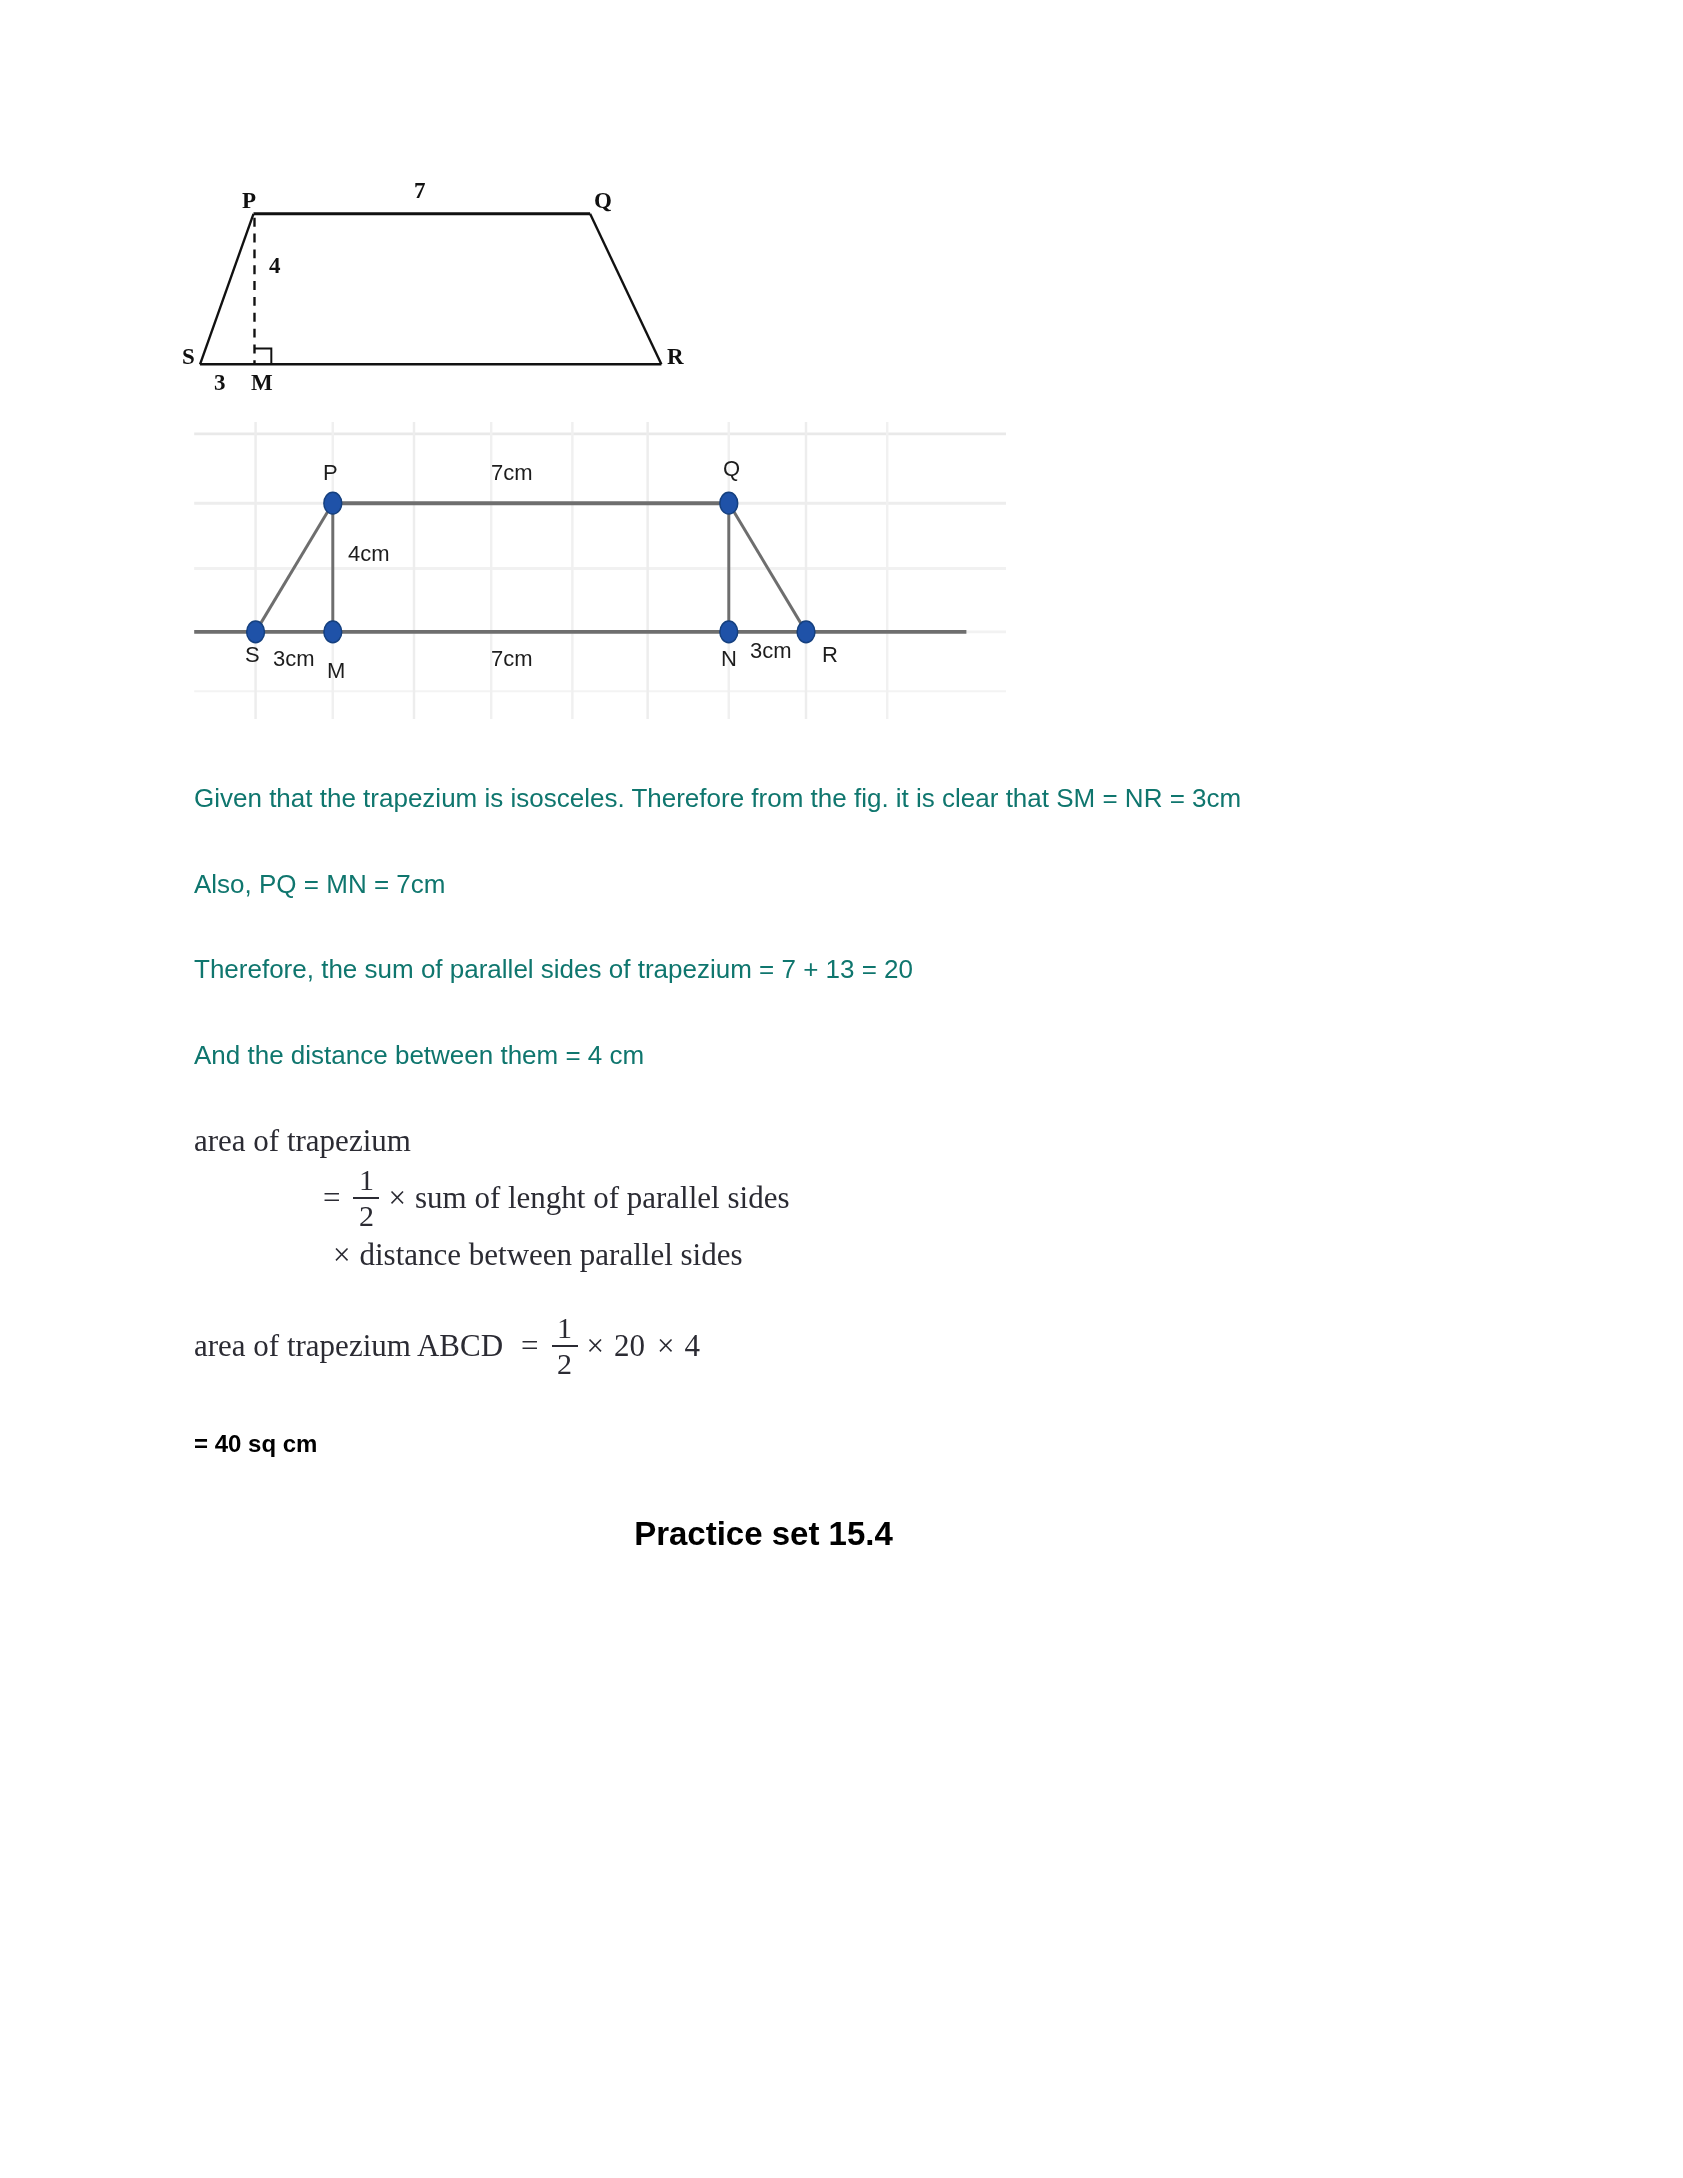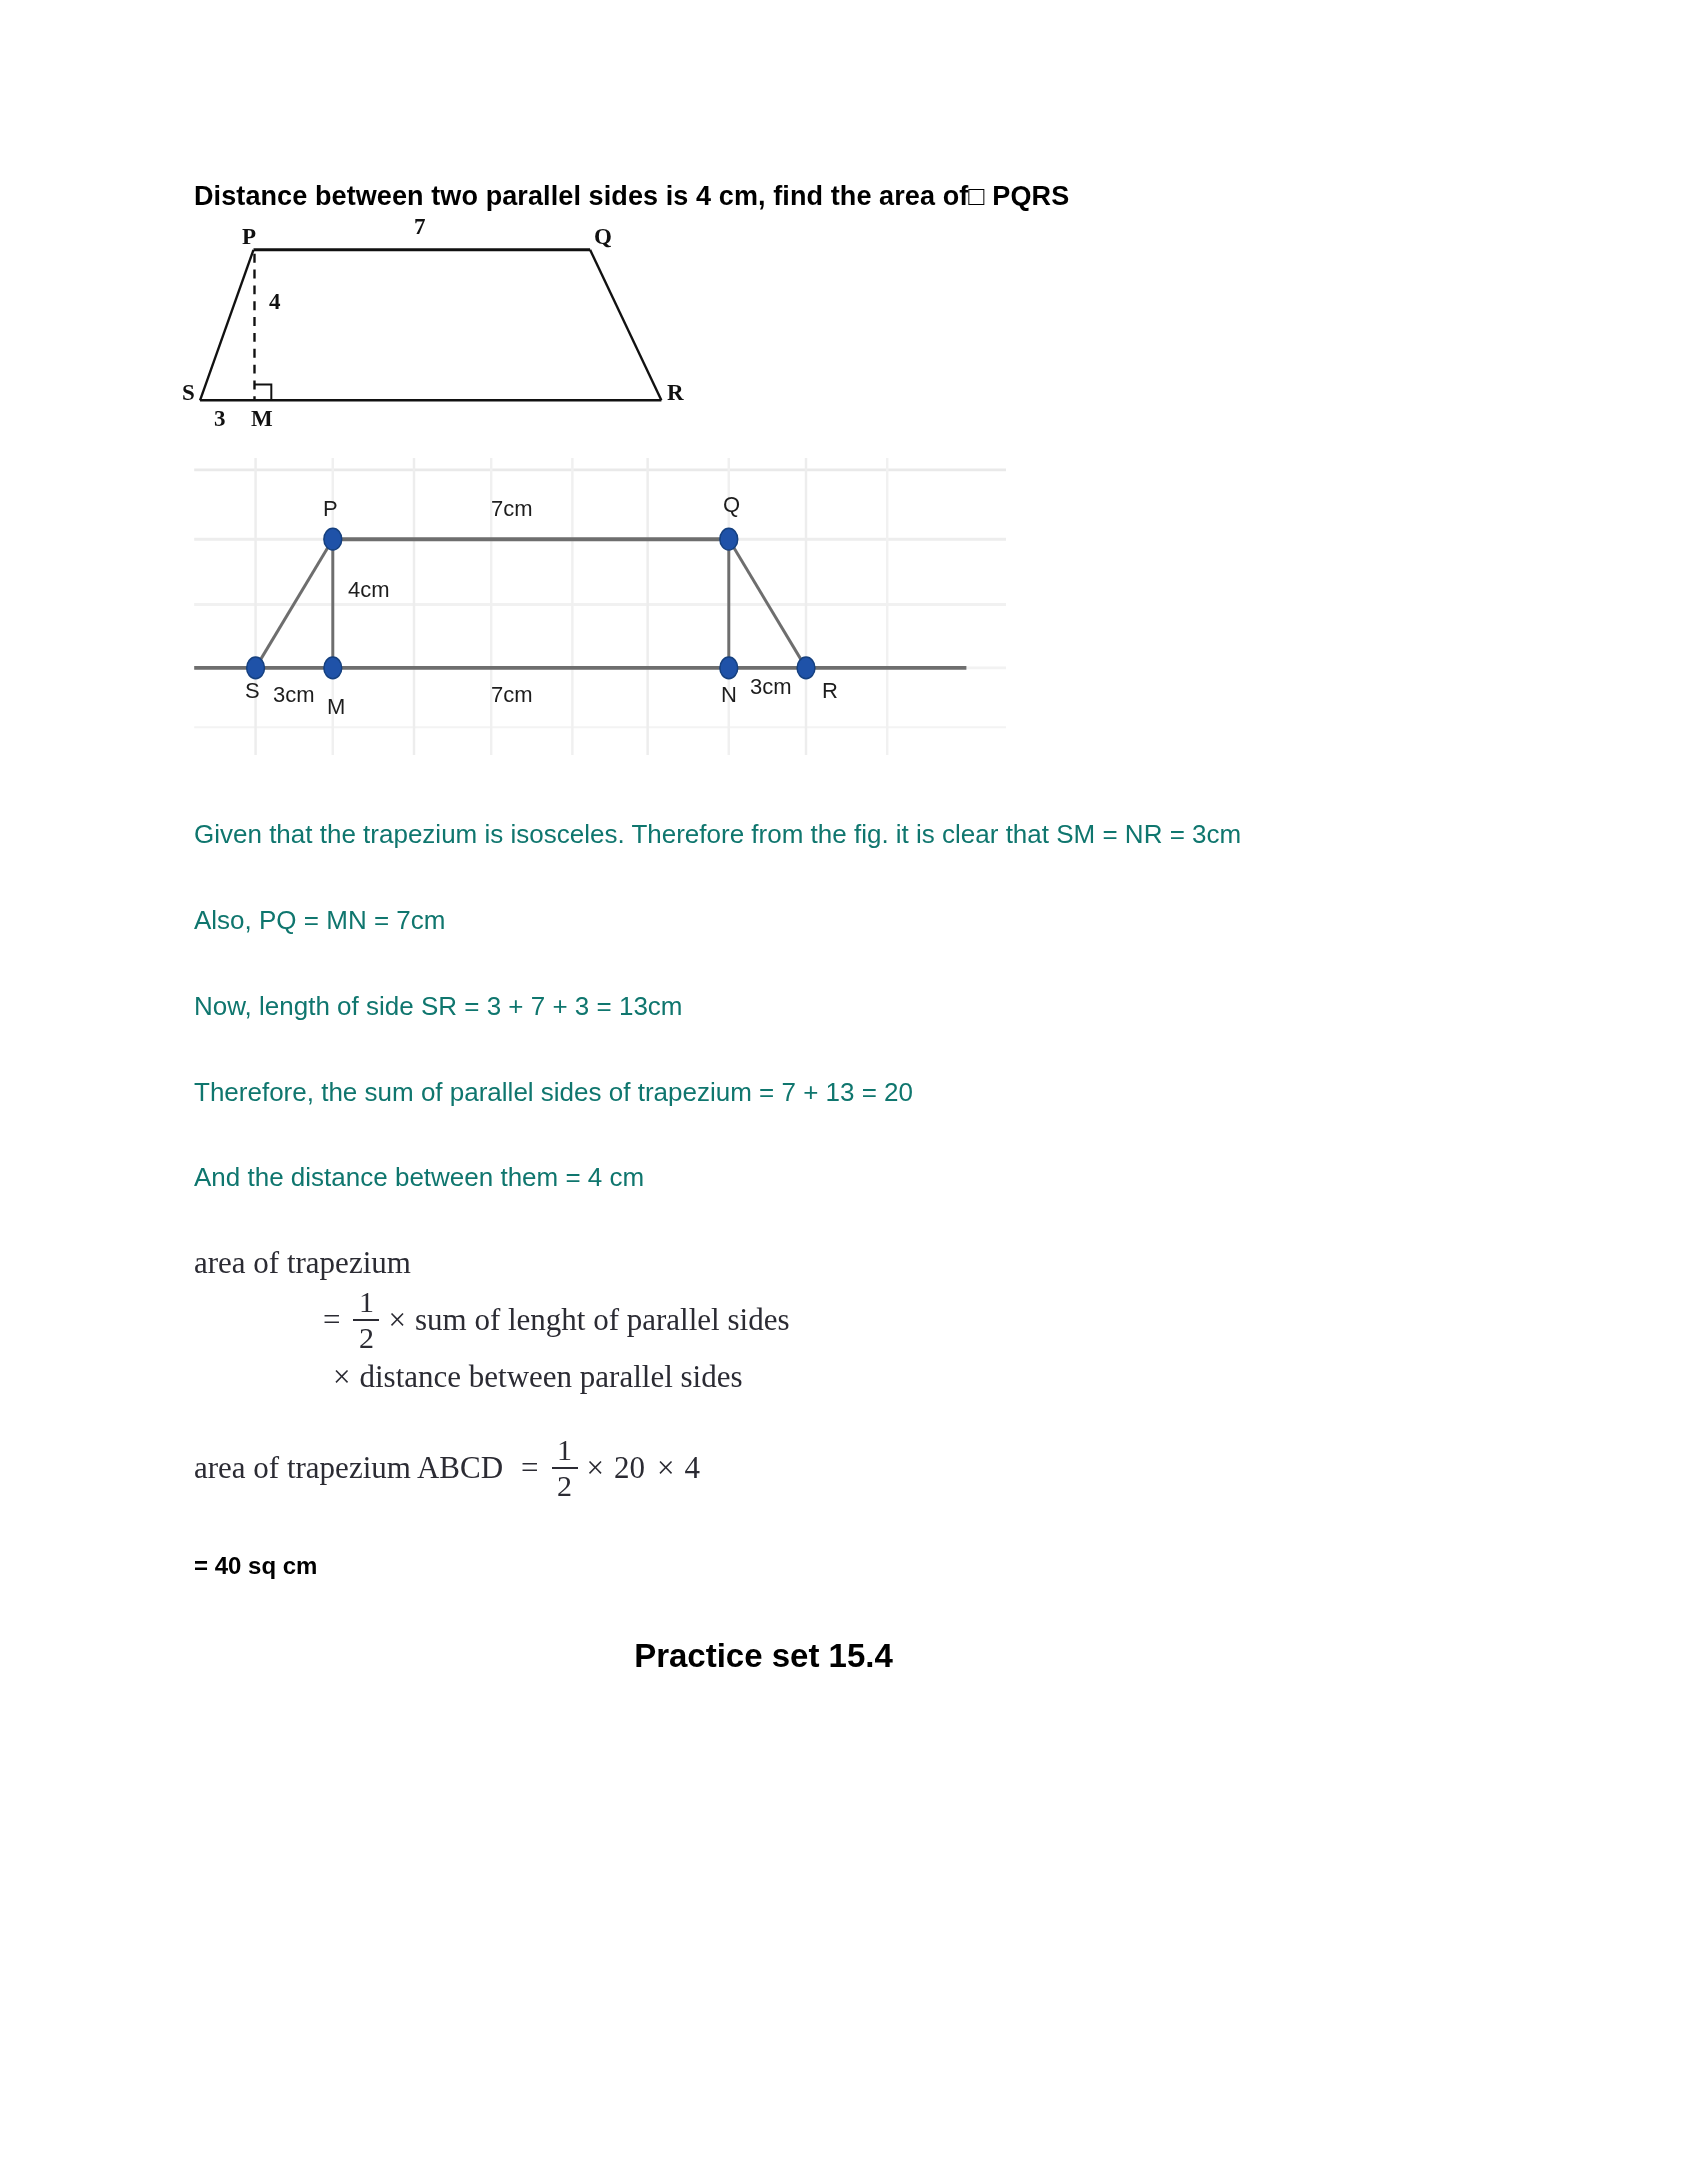--- a/index.html
+++ b/index.html
@@ -131,21 +131,20 @@
     color: #1d1d1d;
     white-space: nowrap;
   }
 </style>
 </head>
 <body>
 
 <div class="page">
   <div class="content">
 
-    <p class="q-heading">Distance between two parallel sides is 4 cm, find the area of□ PQRS</p>
 
     <div class="fig1-wrap">
       <svg width="515" height="198" viewBox="0 0 520 200">
 
         <line x1="60" y1="20" x2="400" y2="20" stroke="#111" stroke-width="3"></line>
 
         <line x1="6" y1="172" x2="60" y2="20" stroke="#111" stroke-width="2.4"></line>
 
         <line x1="400" y1="20" x2="472" y2="172" stroke="#111" stroke-width="2.4"></line>
 
@@ -220,21 +219,20 @@
       <span class="fig2-label" style="left:628px; top:220px;">R</span>
       <span class="fig2-label" style="left:79px; top:224px;">3cm</span>
       <span class="fig2-label" style="left:297px; top:224px;">7cm</span>
       <span class="fig2-label" style="left:556px; top:216px;">3cm</span>
     </div>
 
     <p class="para" style="margin-top:61px;">Given that the trapezium is isosceles. Therefore from the fig. it is clear that SM = NR = 3cm</p>
 
     <p class="para para-gap">Also, PQ = MN = 7cm</p>
 
-    <p class="para para-gap">Now, length of side SR = 3 + 7 + 3 = 13cm</p>
 
     <p class="para para-gap">Therefore, the sum of parallel sides of trapezium = 7 + 13 = 20</p>
 
     <p class="para para-gap">And the distance between them = 4 cm</p>
 
     <div class="math-block" style="margin-top:48px;">
       <div class="math-row">
         <span class="math-lead">area of trapezium</span>
       </div>
       <div class="math-row math-indent-1">

